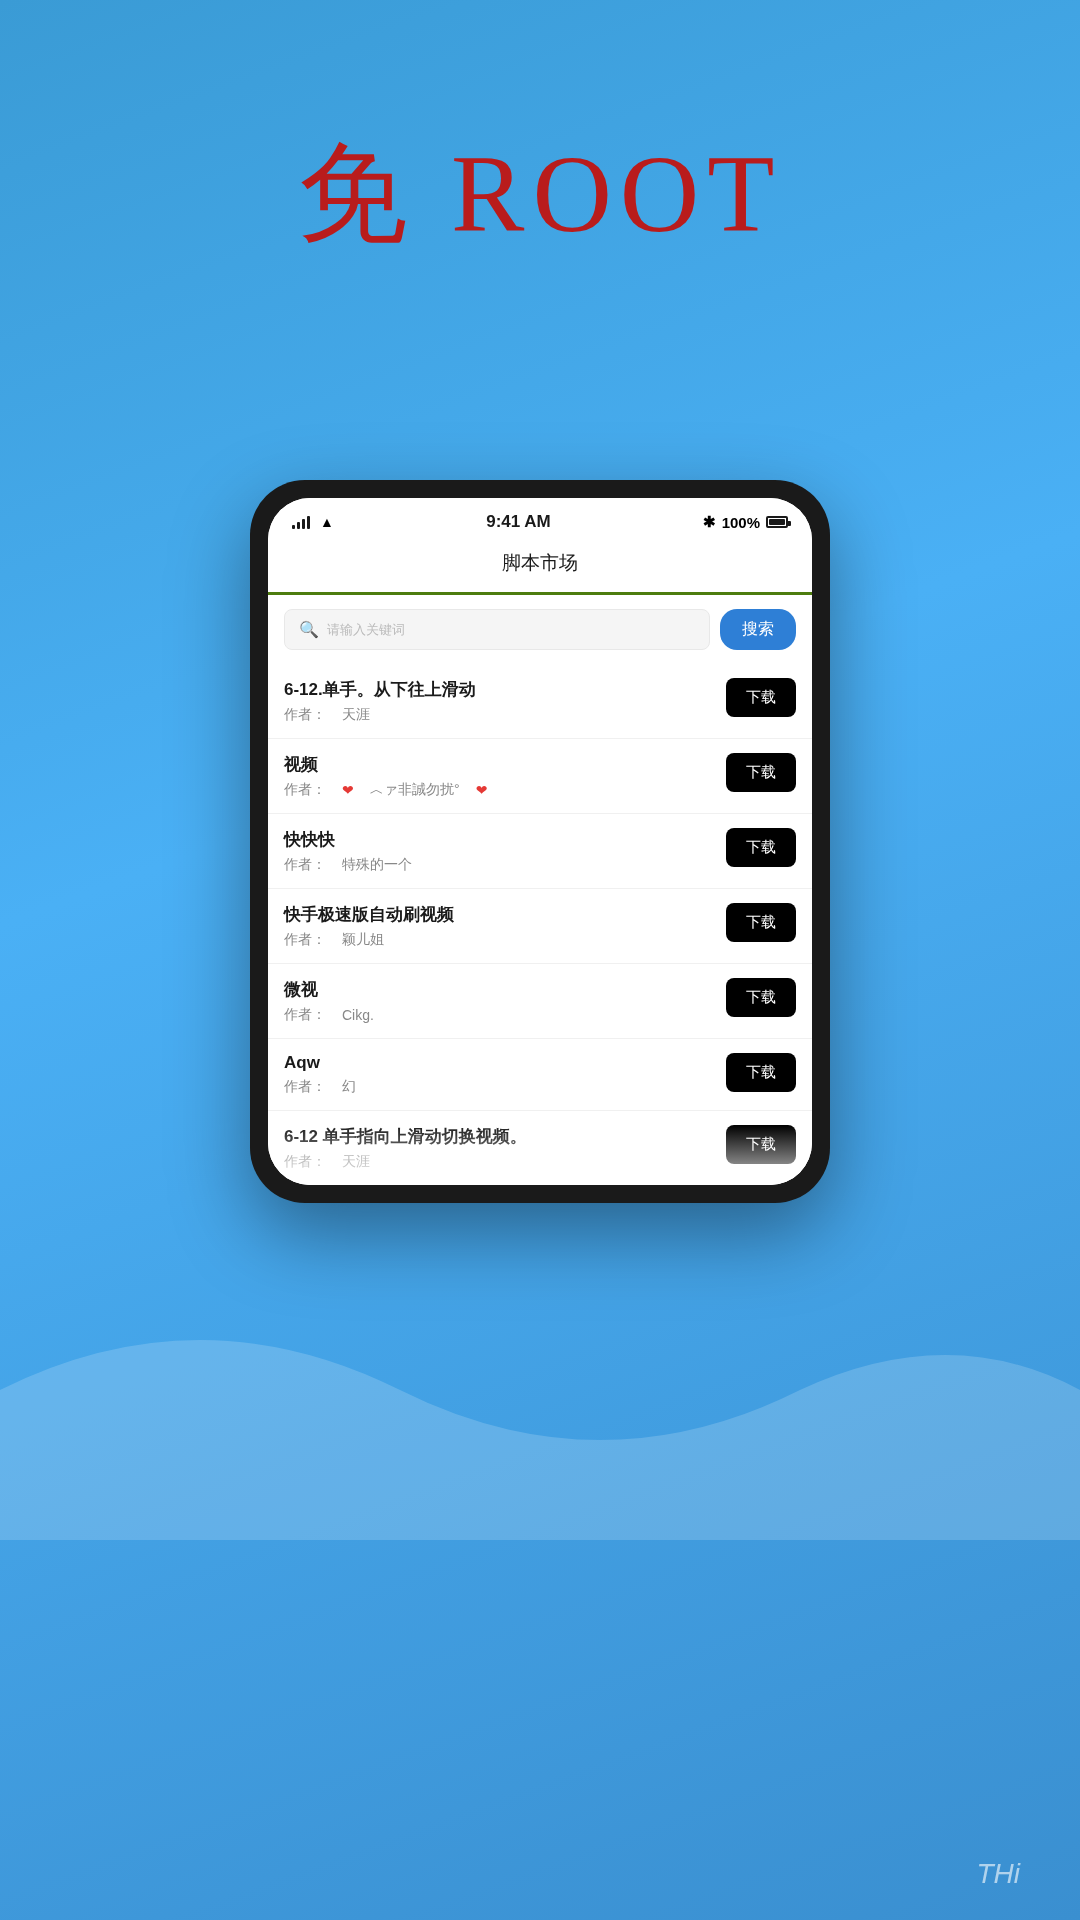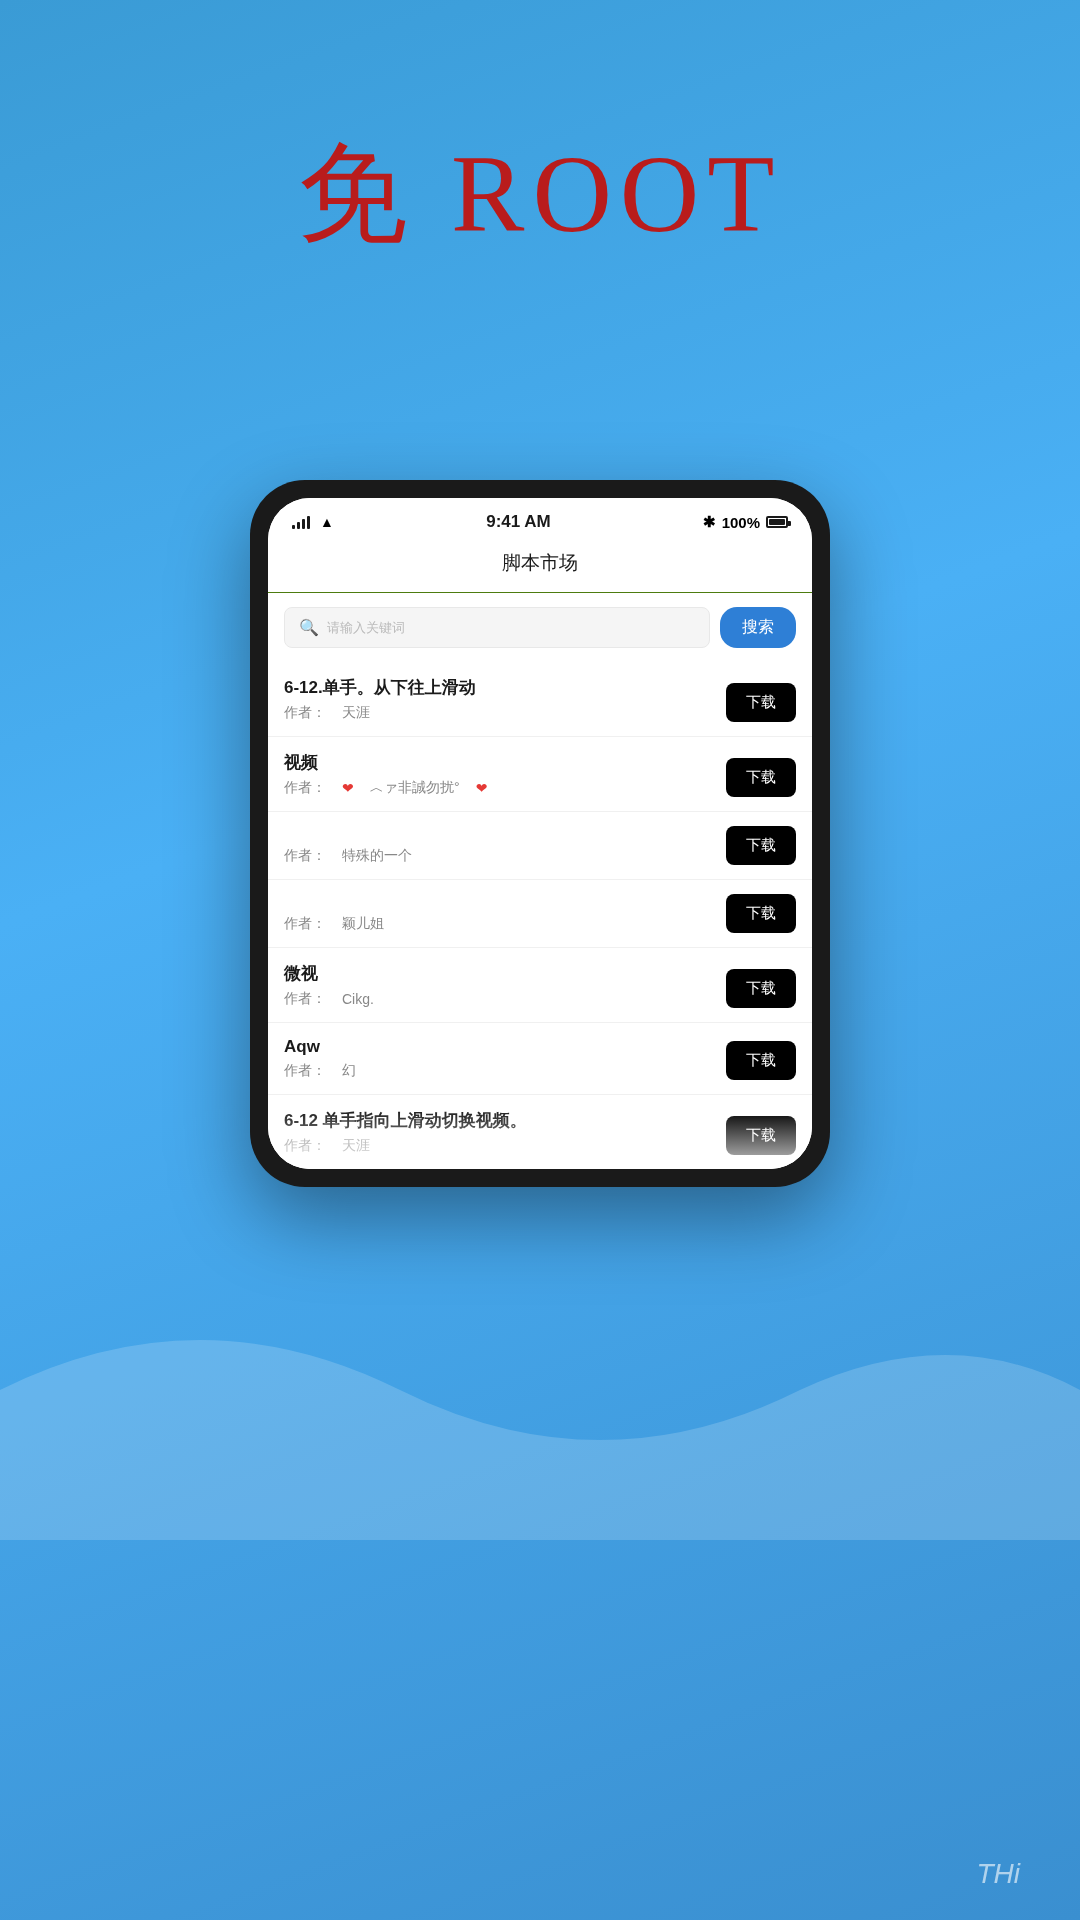--- a/index.html
+++ b/index.html
@@ -112,21 +112,21 @@
       font-weight: 600;
     }
 
     .nav-bar {
       background: white;
       text-align: center;
       padding: 10px 0 16px;
       font-size: 19px;
       font-weight: 400;
       color: #1a1a1a;
-      border-bottom: 1px solid #4d7c0f;
+      border-bottom: 3px solid #4d7c0f;
     }
 
     .search-section {
       padding: 14px 16px;
       display: flex;
       gap: 10px;
       background: white;
     }
 
     .search-input-wrapper {
@@ -161,21 +161,21 @@
       cursor: pointer;
     }
 
     .list-container {
       background: white;
     }
 
     .list-item {
       padding: 14px 16px;
       display: flex;
-      align-items: flex-end;
+      align-items: flex-start;
       justify-content: space-between;
       border-bottom: 1px solid #f0f0f0;
     }
 
     .list-item-content {
       flex: 1;
     }
 
     .list-item-title {
       font-size: 17px;
@@ -312,30 +312,32 @@
               <span class="heart-icon">❤</span>
               <span> ︿ァ非誠勿扰°</span>
               <span class="heart-icon">❤</span>
             </div>
           </div>
           <button class="download-button">下载</button>
         </div>
 
         <div class="list-item">
           <div class="list-item-content">
+            <div class="list-item-title">快快快</div>
             <div class="list-item-author">
               <span>作者：</span>
               <span>特殊的一个</span>
             </div>
           </div>
           <button class="download-button">下载</button>
         </div>
 
         <div class="list-item">
           <div class="list-item-content">
+            <div class="list-item-title">快手极速版自动刷视频</div>
             <div class="list-item-author">
               <span>作者：</span>
               <span>颖儿姐</span>
             </div>
           </div>
           <button class="download-button">下载</button>
         </div>
 
         <div class="list-item">
           <div class="list-item-content">

